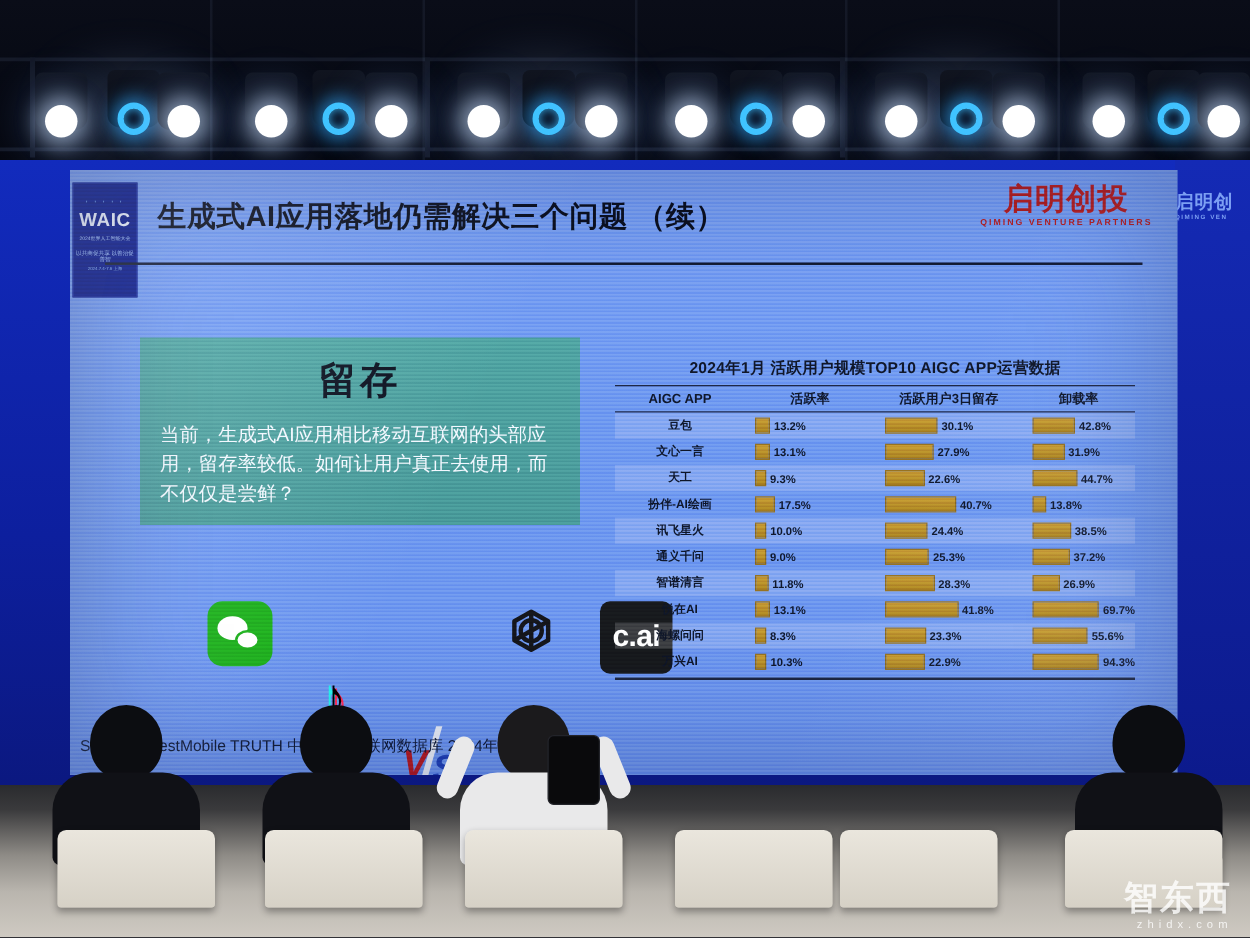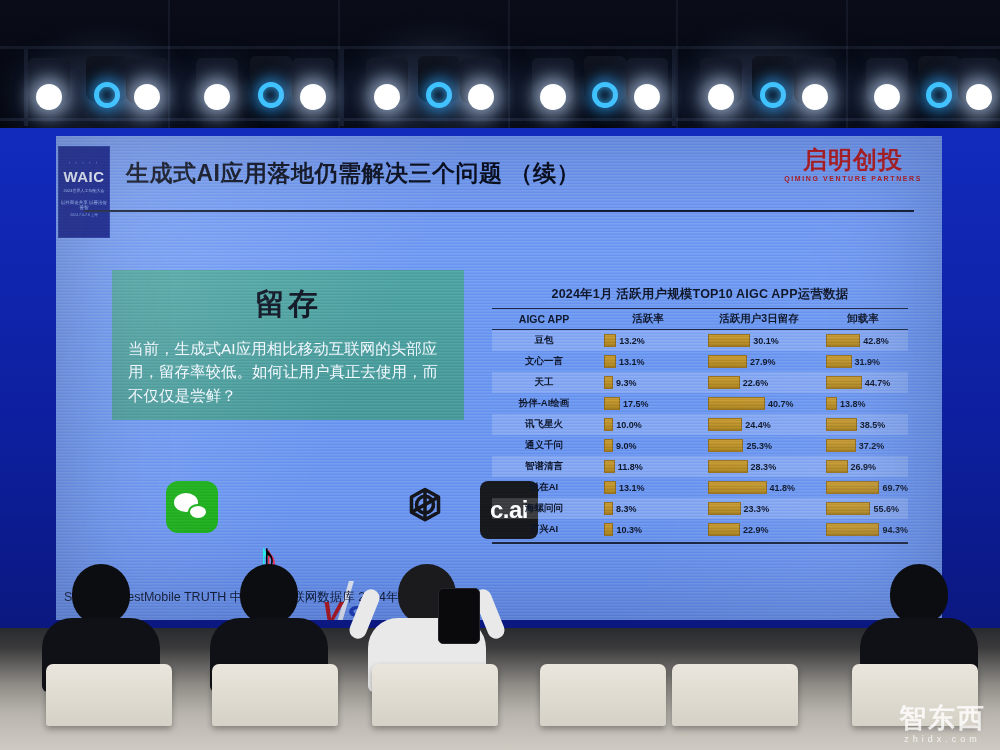--- a/index.html
+++ b/index.html
@@ -161,21 +161,21 @@
     background:#0c0d11; margin:0 auto; }
   .torso { width:118px; height:74px; background:#101116;
     border-radius:30px 30px 6px 6px; margin-top:-6px; }
   .person.light .head { background:#1b1a1c; }
   .person.light .torso { background:#e9e9ea; }
   .arm { position:absolute; width:17px; height:52px; background:#e9e9ea;
     border-radius:9px; }
   .phone { position:absolute; right:16px; bottom:70px; width:42px; height:56px;
     background:#0a0a0c; border-radius:5px; border:1px solid #23242a; }
 
-  .wm { position:absolute; right:14px; bottom:6px; text-align:center;
+  .wm { position:absolute; right:14px; bottom:6px; text-align:right;
     color:rgba(255,255,255,.80); }
   .wm .cn { font-size:27px; font-weight:800; letter-spacing:2px; line-height:1; }
   .wm .en { font-size:9px; letter-spacing:4px; margin-top:2px; }
 </style>
 </head>
 <body>
 
 <div id="stage">
 
   <div class="ceiling">
@@ -247,20 +247,26 @@
       </div>
     <div class="lamp" style="left:958px;top:58px">
         <div class="bulb"></div>
       </div>
   </div>
 
   <div class="screen-wrap">
     <div class="screen-surround"></div>
 
 
+    <div class="led-right">
+      <div class="led-right-logo">
+        <span>启明创</span>
+        <small>QIMING VEN</small>
+      </div>
+    </div>
 
     <div class="slide">
 
       <div class="waic">
         <div class="dots">' ' ' ' '</div>
         <div class="w">WAIC</div>
         <div class="s1">2024世界人工智能大会</div>
         <div class="s2">以共商促共享 以善治促善智</div>
         <div class="s3">2024.7.4-7.6 上海</div>
       </div>

